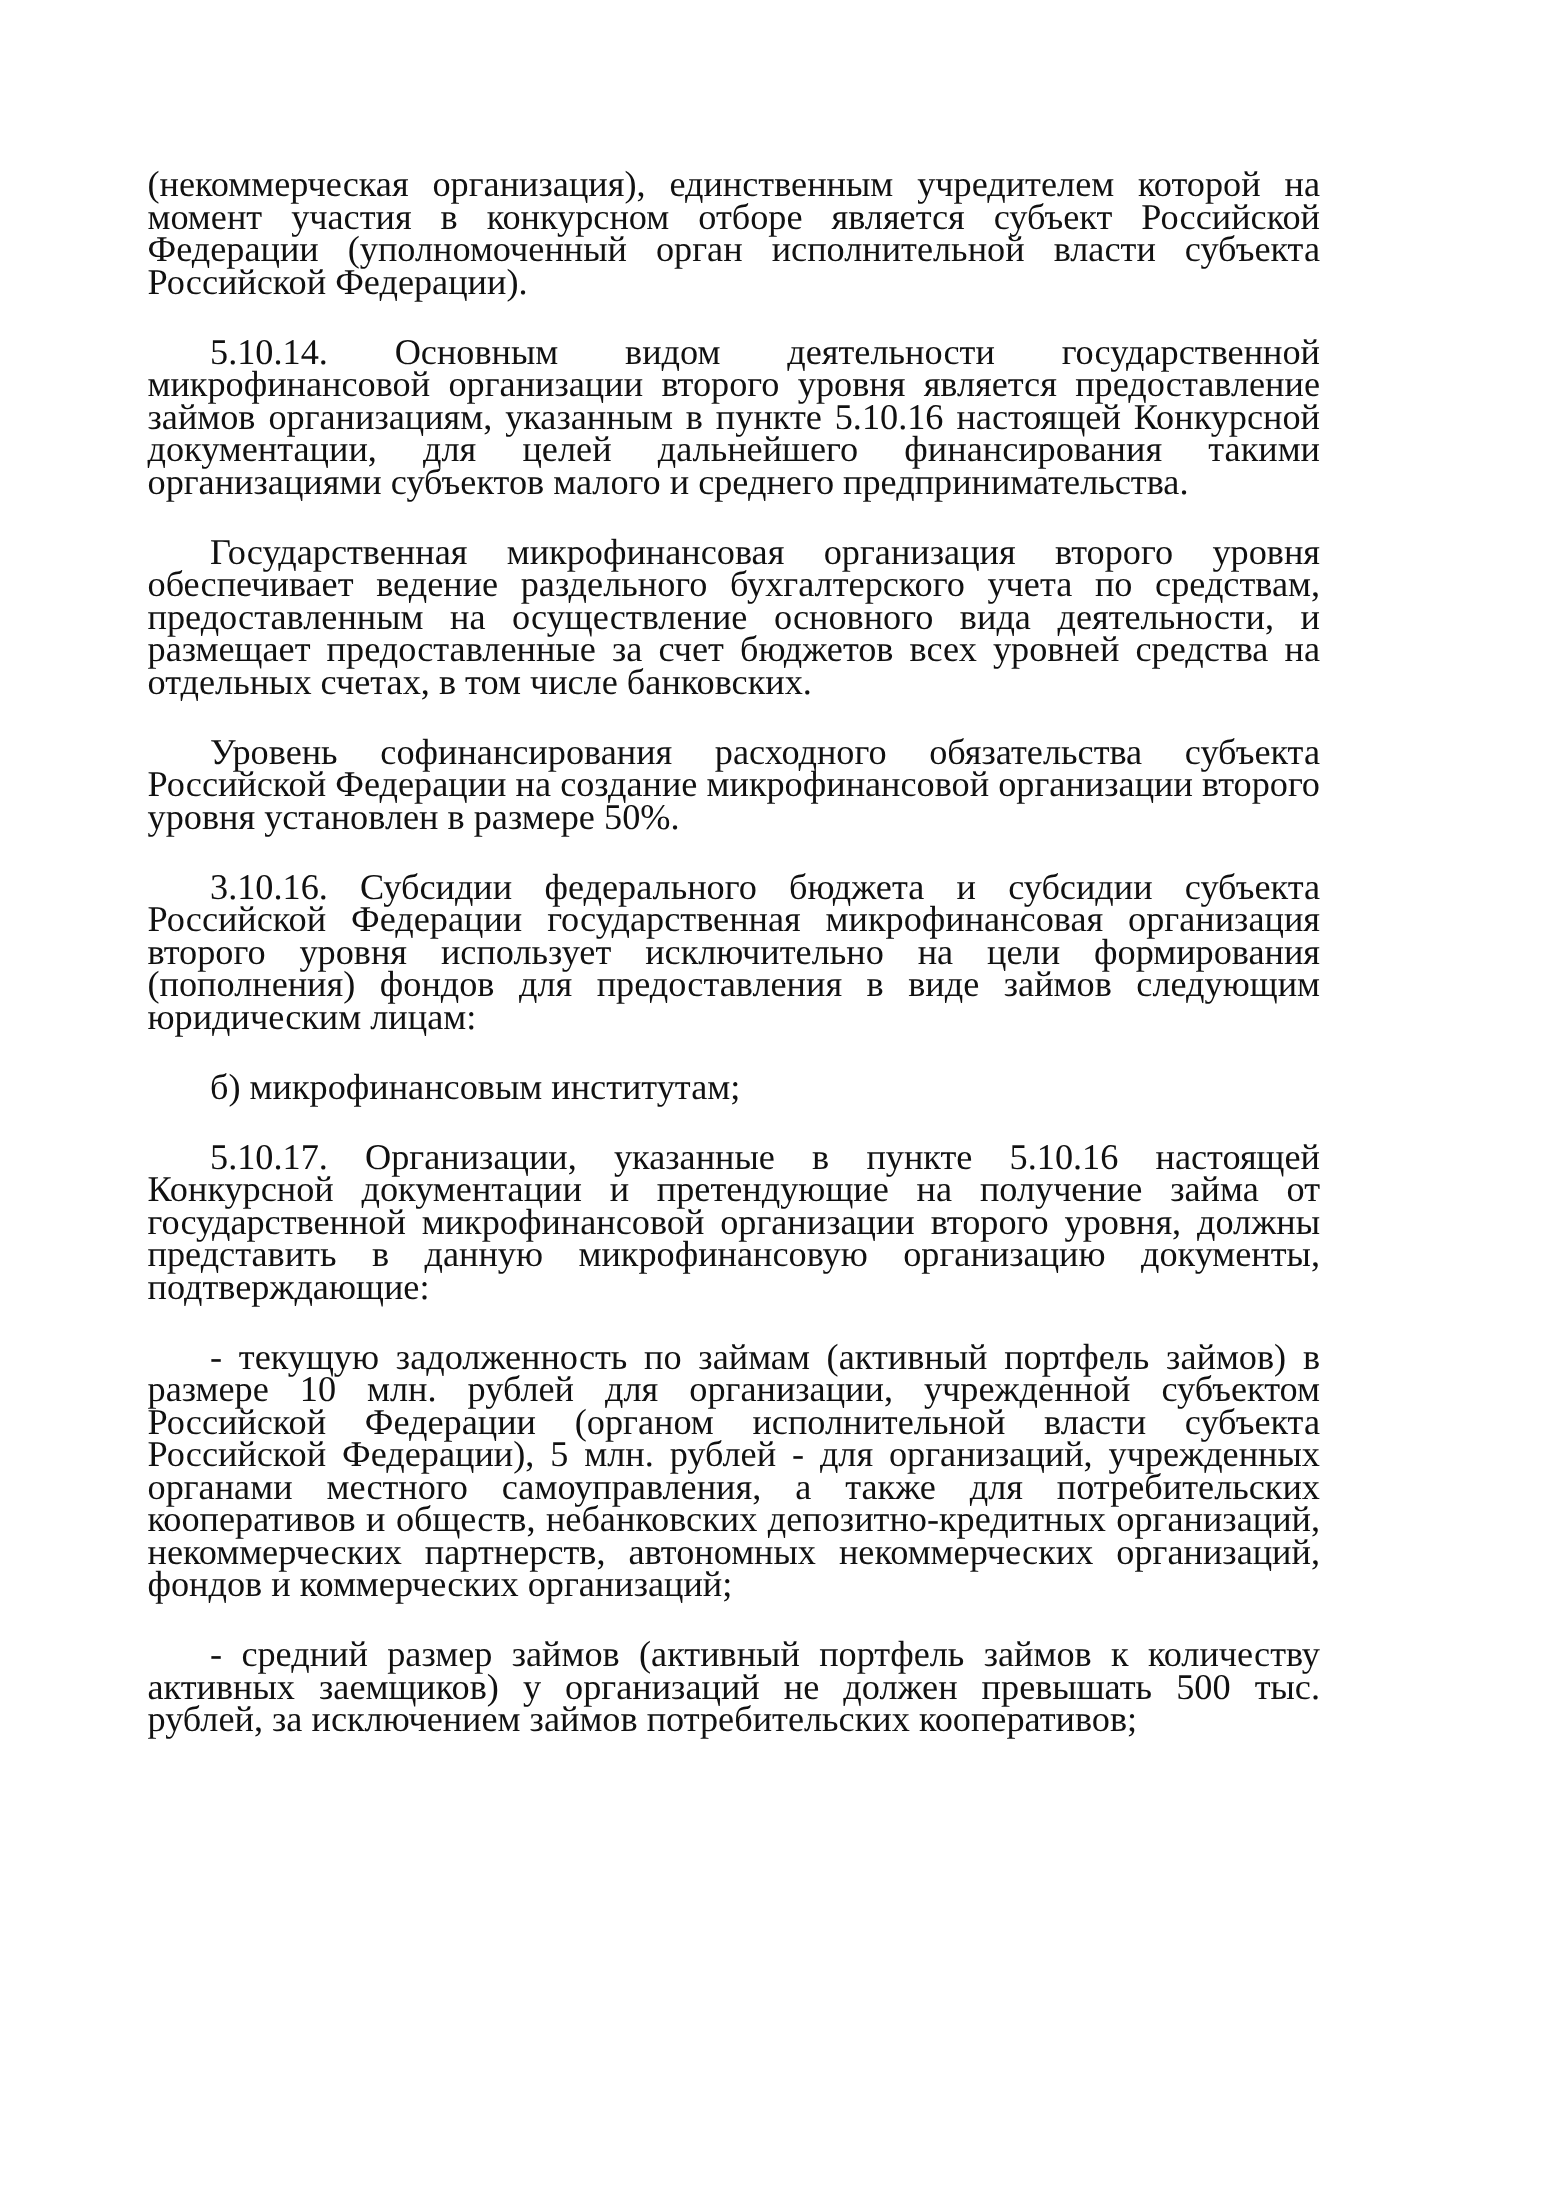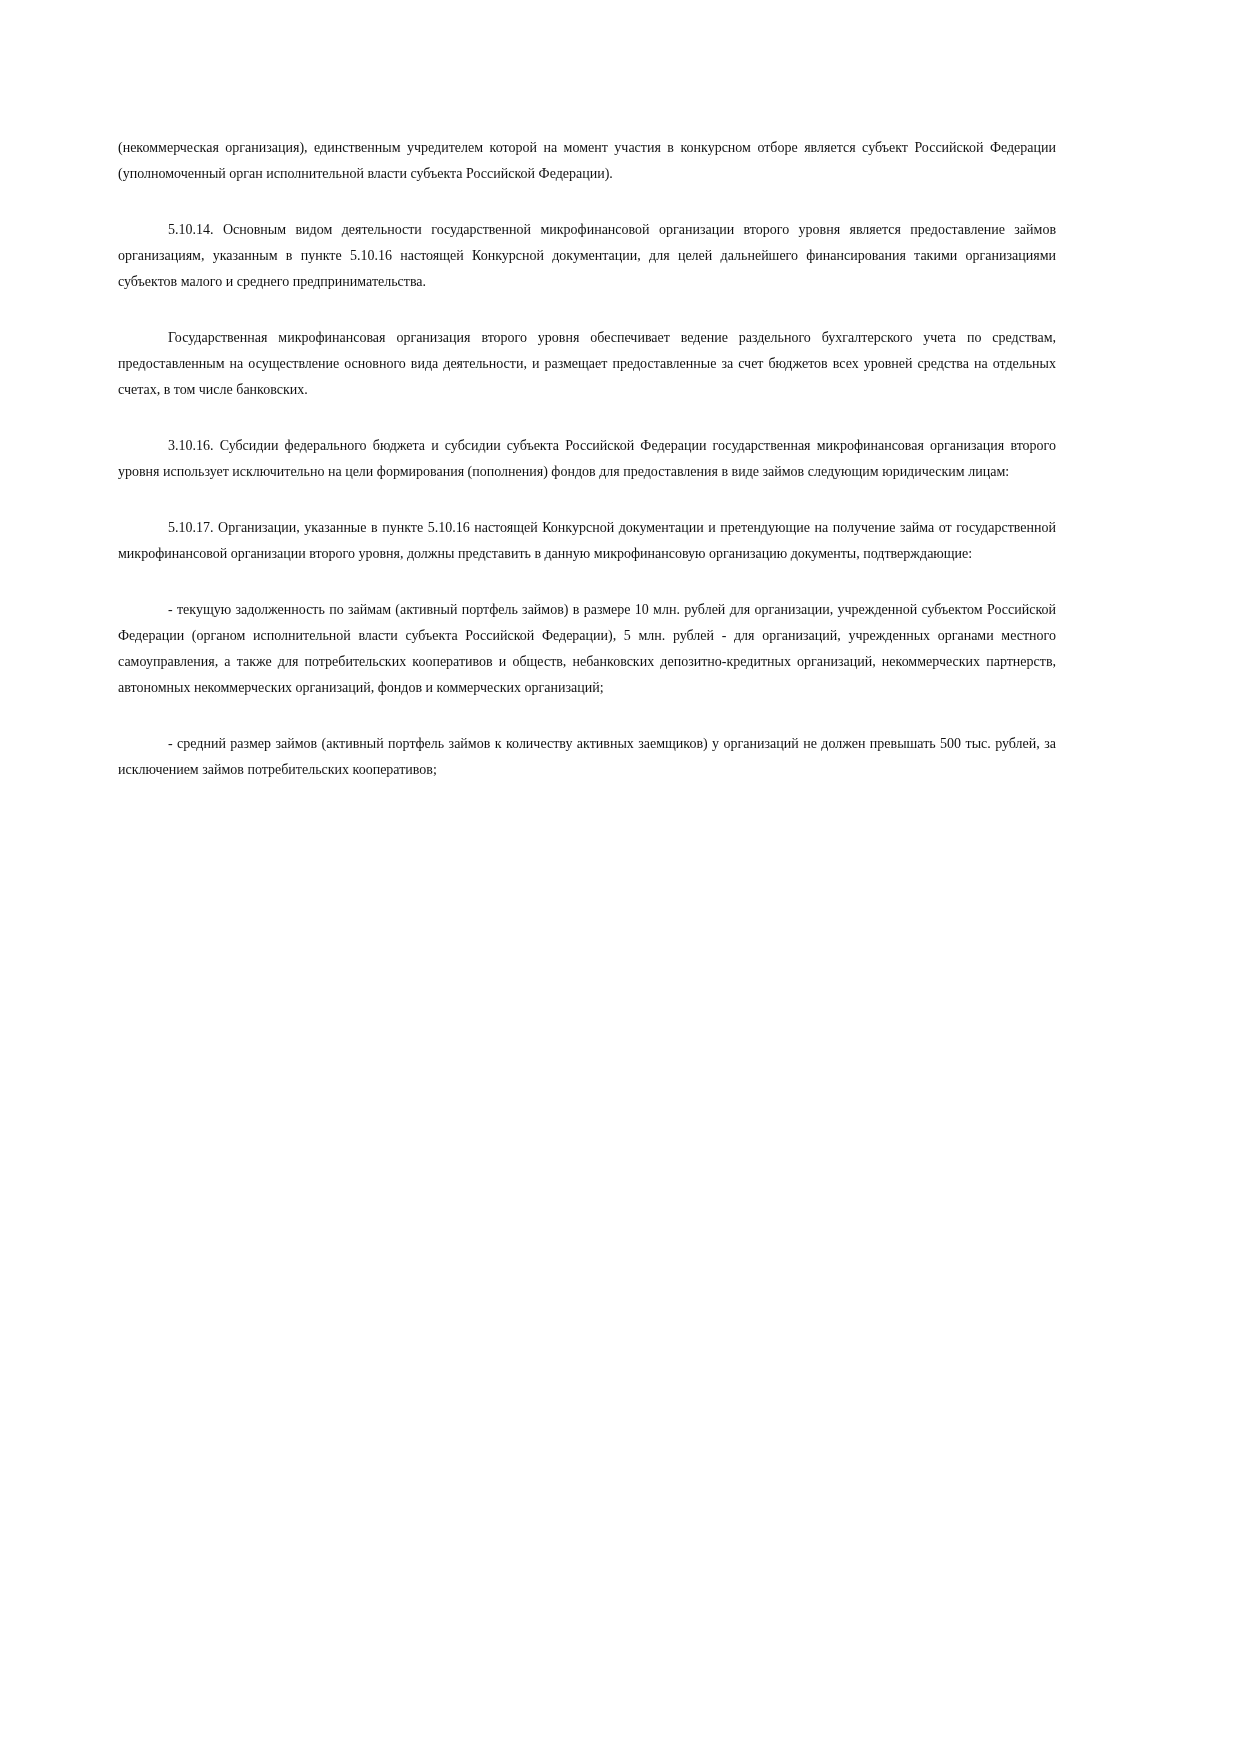--- a/index.html
+++ b/index.html
@@ -12,21 +12,21 @@
       height: 1754px;
       position: relative;
       overflow: hidden;
     }
     .page {
       position: absolute;
       left: 118px;
       top: 135px;
       width: 938px;
       font-family: "Liberation Serif", "DejaVu Serif", serif;
-      font-size: 14px;
+      font-size: 29px;
       line-height: 26px;
       color: #111111;
     }
     .para {
       margin: 0 0 23px 0;
       text-align: justify;
       text-align-last: left;
     }
     .para.indent {
       text-indent: 50px;
@@ -39,17 +39,19 @@
       margin-bottom: 0;
     }
   </style>
 </head>
 <body>
 
 <div class="page">
   <p class="para continuation">(некоммерческая организация), единственным учредителем которой на момент участия в конкурсном отборе является субъект Российской Федерации (уполномоченный орган исполнительной власти субъекта Российской Федерации).</p>
   <p class="para indent">5.10.14. Основным видом деятельности государственной микрофинансовой организации второго уровня является предоставление займов организациям, указанным в пункте 5.10.16 настоящей Конкурсной документации, для целей дальнейшего финансирования такими организациями субъектов малого и среднего предпринимательства.</p>
   <p class="para indent">Государственная микрофинансовая организация второго уровня обеспечивает ведение раздельного бухгалтерского учета по средствам, предоставленным на осуществление основного вида деятельности, и размещает предоставленные за счет бюджетов всех уровней средства на отдельных счетах, в том числе банковских.</p>
+  <p class="para indent">Уровень софинансирования расходного обязательства субъекта Российской Федерации на создание микрофинансовой организации второго уровня установлен в размере 50%.</p>
   <p class="para indent">3.10.16. Субсидии федерального бюджета и субсидии субъекта Российской Федерации государственная микрофинансовая организация второго уровня использует исключительно на цели формирования (пополнения) фондов для предоставления в виде займов следующим юридическим лицам:</p>
+  <p class="para indent">б) микрофинансовым институтам;</p>
   <p class="para indent">5.10.17. Организации, указанные в пункте 5.10.16 настоящей Конкурсной документации и претендующие на получение займа от государственной микрофинансовой организации второго уровня, должны представить в данную микрофинансовую организацию документы, подтверждающие:</p>
   <p class="para indent">- текущую задолженность по займам (активный портфель займов) в размере 10 млн. рублей для организации, учрежденной субъектом Российской Федерации (органом исполнительной власти субъекта Российской Федерации), 5 млн. рублей - для организаций, учрежденных органами местного самоуправления, а также для потребительских кооперативов и обществ, небанковских депозитно-кредитных организаций, некоммерческих партнерств, автономных некоммерческих организаций, фондов и коммерческих организаций;</p>
   <p class="para indent">- средний размер займов (активный портфель займов к количеству активных заемщиков) у организаций не должен превышать 500 тыс. рублей, за исключением займов потребительских кооперативов;</p>
 </div>
 
 </body></html>

